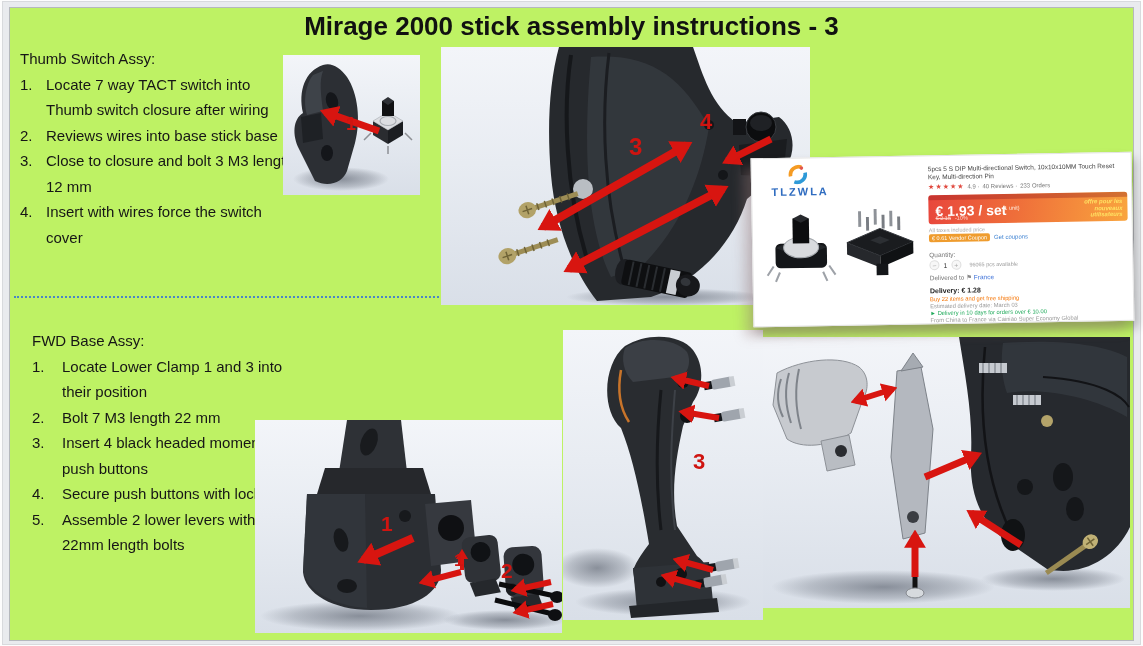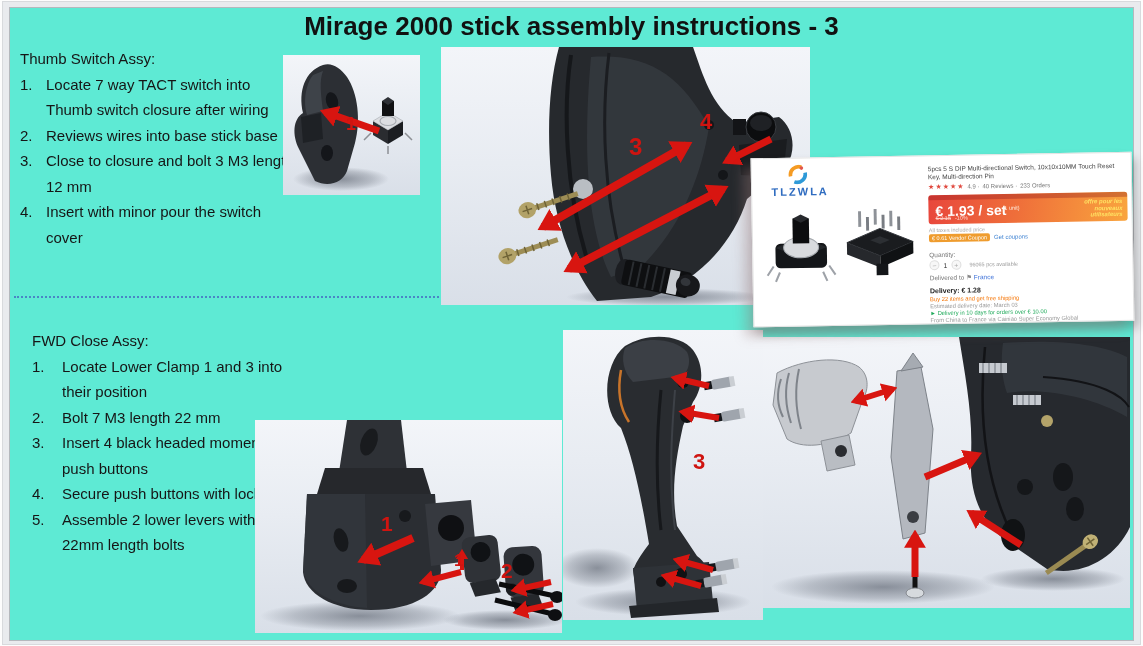--- a/index.html
+++ b/index.html
@@ -1,19 +1,19 @@
 <!DOCTYPE html>
 <html><head>
 <meta charset="utf-8">
 <style>
   html,body{margin:0;padding:0;width:1143px;height:646px;overflow:hidden;
     font-family:"Liberation Sans","DejaVu Sans",sans-serif;background:#fdfdfd;}
   .frame{position:absolute;inset:0;background:#fdfdfd;}
   .mat{position:absolute;left:2px;top:1px;right:2px;bottom:1px;background:#e9ebee;border:1px solid #d8dadd;}
-  .slide{position:absolute;left:9px;top:7px;width:1123px;height:632px;background:#5eead4;border:1px solid #b5b8bd;}
+  .slide{position:absolute;left:9px;top:7px;width:1123px;height:632px;background:#bef264;border:1px solid #b5b8bd;}
 
   .title{position:absolute;left:0;top:3px;width:100%;text-align:center;font-size:26px;font-weight:600;color:#111;}
 
   .tblock{position:absolute;font-size:15px;line-height:25.5px;color:#161616;}
   .thead{margin-bottom:0;}
   .li{display:flex;}
   .num{flex:none;}
   .txt{width:248px;}
   .tblock.thumb .num{width:26px;}
   .tblock.fwd .num{width:30px;}
@@ -104,28 +104,28 @@
     <div class="li">
           <span class="num">2.</span>
           <span class="txt">Reviews wires into base stick base</span>
         </div>
     <div class="li">
           <span class="num">3.</span>
           <span class="txt">Close to closure and bolt 3 M3 length 12 mm</span>
         </div>
     <div class="li">
           <span class="num">4.</span>
-          <span class="txt">Insert with minor pour the switch cover</span>
+          <span class="txt">Insert with wires force the switch cover</span>
         </div>
   </div>
 
   <div class="dotted"></div>
 
   <div class="tblock fwd" style="left:22px;top:320px">
-    <div class="thead">FWD Close Assy:</div>
+    <div class="thead">FWD Base Assy:</div>
     <div class="li">
           <span class="num">1.</span>
           <span class="txt">Locate Lower Clamp 1 and 3 into their position</span>
         </div>
     <div class="li">
           <span class="num">2.</span>
           <span class="txt">Bolt 7 M3 length 22 mm</span>
         </div>
     <div class="li">
           <span class="num">3.</span>

